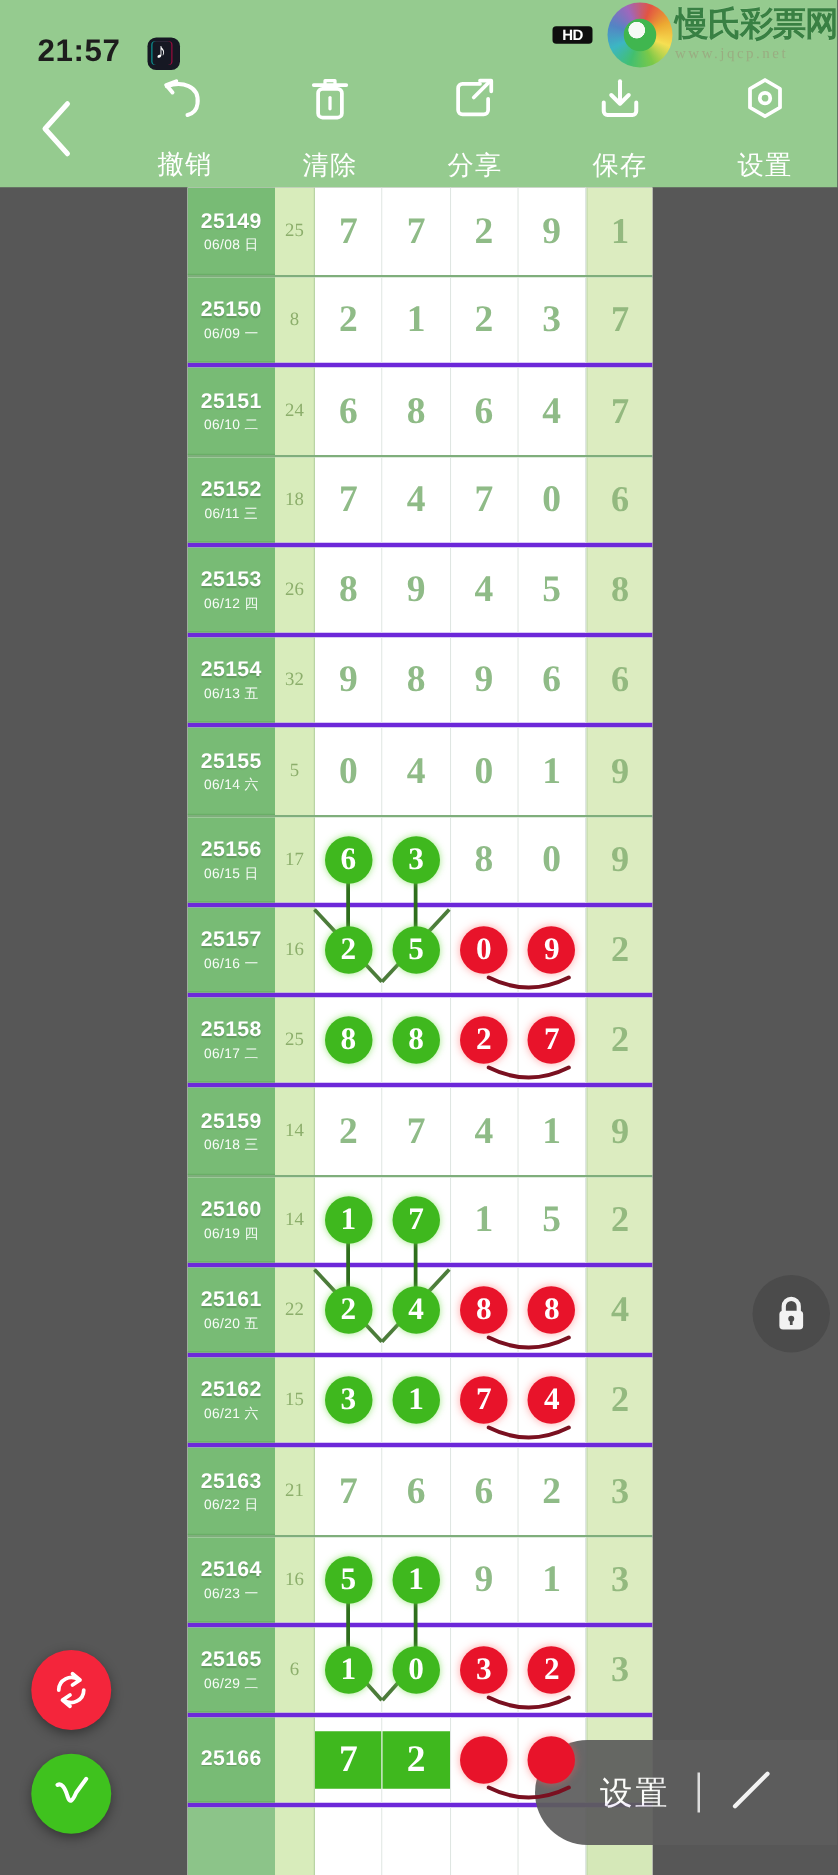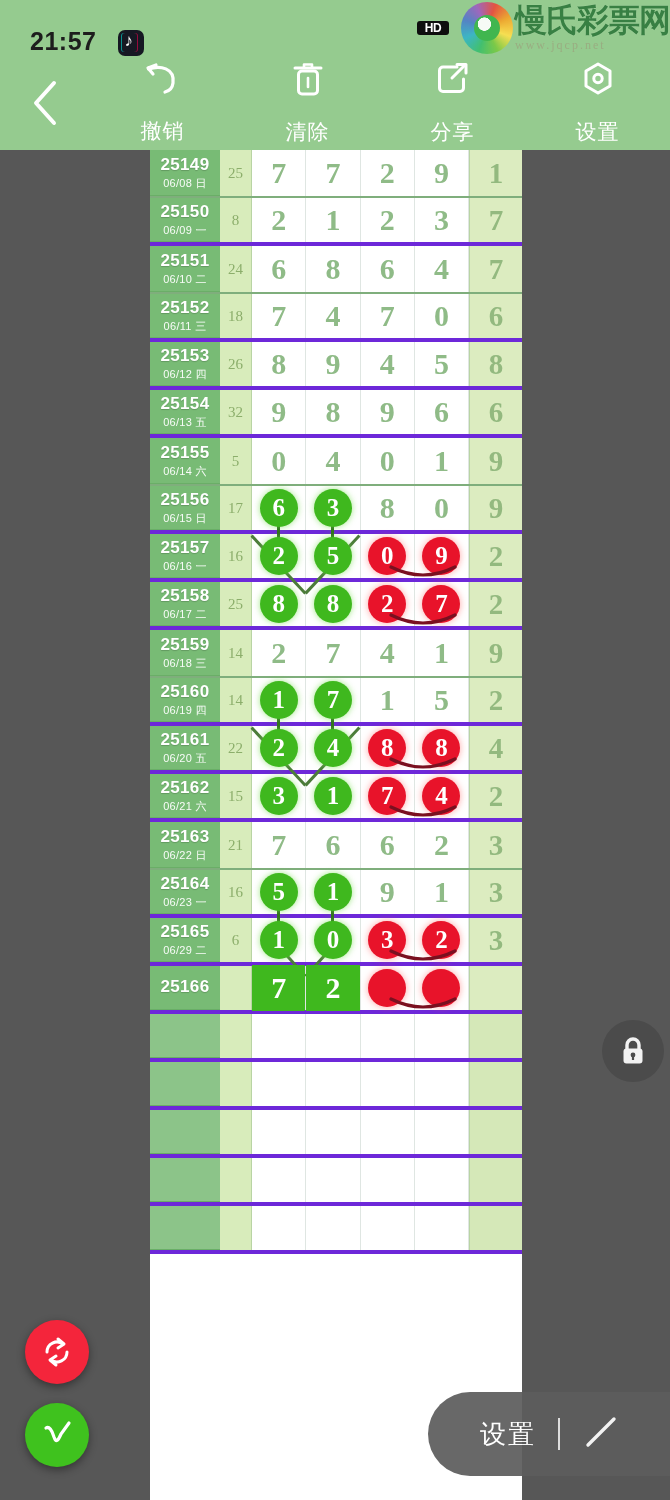--- a/index.html
+++ b/index.html
@@ -37,21 +37,21 @@
     background:
       conic-gradient(from 20deg,#e94b3c,#f4a62a,#ffe14d,#7ac943,#3bbf6e,#35b5c8,#4f7ec9,#a05fc0,#e94b3c);
     position:relative; opacity:.92;
   }
   #wm-logo:after{
     content:"";position:absolute;left:13px;top:13px;width:26px;height:26px;border-radius:50%;
     background:radial-gradient(circle at 40% 35%,#fff 0 28%,#39b54a 30% 100%);
   }
   #wm-text{ margin-left:2px; position:relative; }
   #wm-main{
-    font-size:32px;font-weight:800;color:#1f6b2e;letter-spacing:-1px;
+    font-size:27px;font-weight:800;color:#1f6b2e;letter-spacing:-1px;
     opacity:.78; line-height:1;
     text-shadow:0 0 1px rgba(255,255,255,.4);
   }
   #wm-sub{
     font-size:12px;color:#9aa87f;letter-spacing:2px;margin-top:2px;opacity:.85;
     font-family:"Liberation Serif", serif;
   }
 
   
   #toolbar{
@@ -66,21 +66,21 @@
   .tb-label{ font-size:21px; color:#ffffff; letter-spacing:1px; }
   .tb-ico svg{ display:block; }
 
   
   #sheet{
     position:absolute; top:150px; left:150px; width:372px; height:1350px;
     background:#ffffff; overflow:hidden;
   }
   #sheet-scroll{ position:relative; }
 
-  .row{ display:flex; height:48px; position:relative; }
+  .row{ display:flex; height:72px; position:relative; }
   .c-id{
     width:70px; background:#78bb75; color:#ffffff;
     display:flex; flex-direction:column; align-items:center; justify-content:center;
     gap:1px; flex:0 0 70px;
   }
   .c-id .idn{ font-size:17px; font-weight:700; letter-spacing:.3px; text-shadow:0 1px 1px rgba(0,0,0,.18);}
   .c-id .idd{ font-size:11px; opacity:.95; letter-spacing:.3px; }
   .c-cnt{
     width:32px; flex:0 0 32px; background:#d8ecbb; color:#8cae6b;
     display:flex; align-items:center; justify-content:center;
@@ -210,20 +210,30 @@
     <span class="tb-ico">
       <svg width="36" height="38" viewBox="0 0 36 38">
         <path d="M22 7 H8 a3.5 3.5 0 0 0 -3.5 3.5 V28 a3.5 3.5 0 0 0 3.5 3.5 H25 a3.5 3.5 0 0 0 3.5 -3.5 V19" fill="none" stroke="#fff" stroke-width="3" stroke-linecap="round" stroke-linejoin="round"></path>
         <path d="M17 18 L30 5" fill="none" stroke="#fff" stroke-width="3" stroke-linecap="round"></path>
         <path d="M22 4.5 H31 V13" fill="none" stroke="#fff" stroke-width="3" stroke-linecap="round" stroke-linejoin="round"></path>
       </svg>
     </span>
     <span class="tb-label">分享</span>
   </div>
 
+  <div class="tb-item">
+    <span class="tb-ico">
+      <svg width="36" height="38" viewBox="0 0 36 38">
+        <path d="M18 5 V22" stroke="#fff" stroke-width="3.2" stroke-linecap="round"></path>
+        <path d="M11 16 L18 23 L25 16" fill="none" stroke="#fff" stroke-width="3.2" stroke-linecap="round" stroke-linejoin="round"></path>
+        <path d="M5 22 V29 a3 3 0 0 0 3 3 H28 a3 3 0 0 0 3 -3 V22" fill="none" stroke="#fff" stroke-width="3.2" stroke-linecap="round" stroke-linejoin="round"></path>
+      </svg>
+    </span>
+    <span class="tb-label">保存</span>
+  </div>
 
   <div class="tb-item">
     <span class="tb-ico">
       <svg width="38" height="38" viewBox="0 0 38 38">
         <path d="M19 4 L31 11 V26 L19 33 L7 26 V11 Z" fill="none" stroke="#fff" stroke-width="3" stroke-linejoin="round"></path>
         <circle cx="19" cy="18.5" r="4.2" fill="none" stroke="#fff" stroke-width="3"></circle>
       </svg>
     </span>
     <span class="tb-label">设置</span>
   </div>

